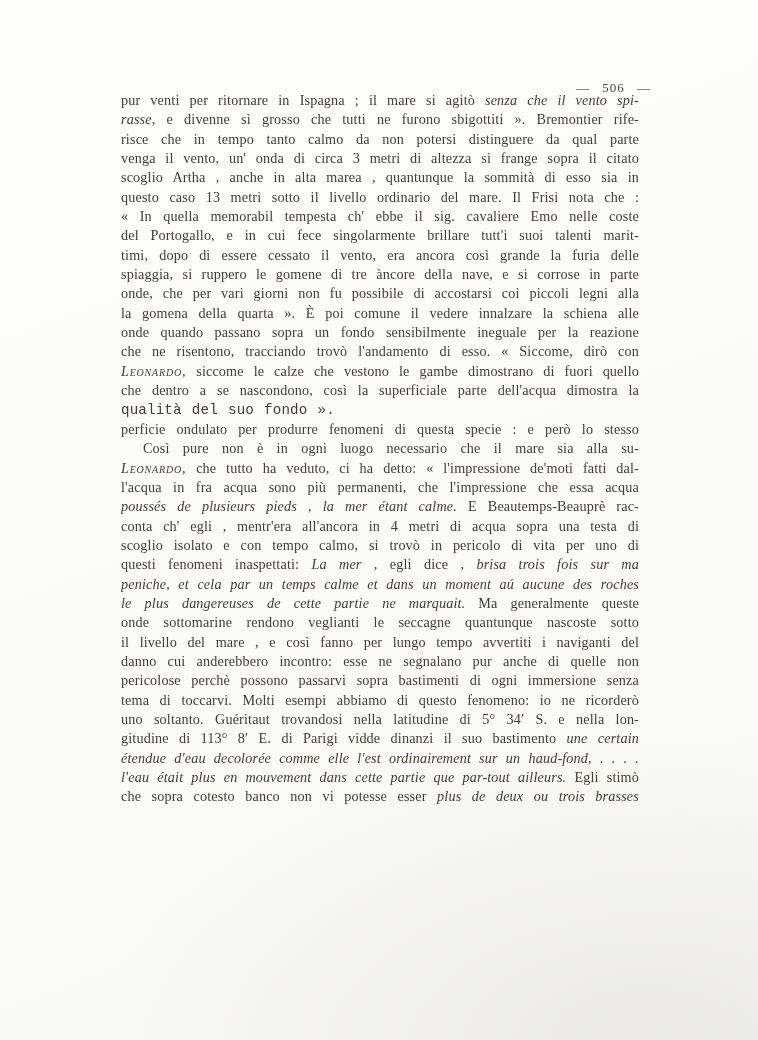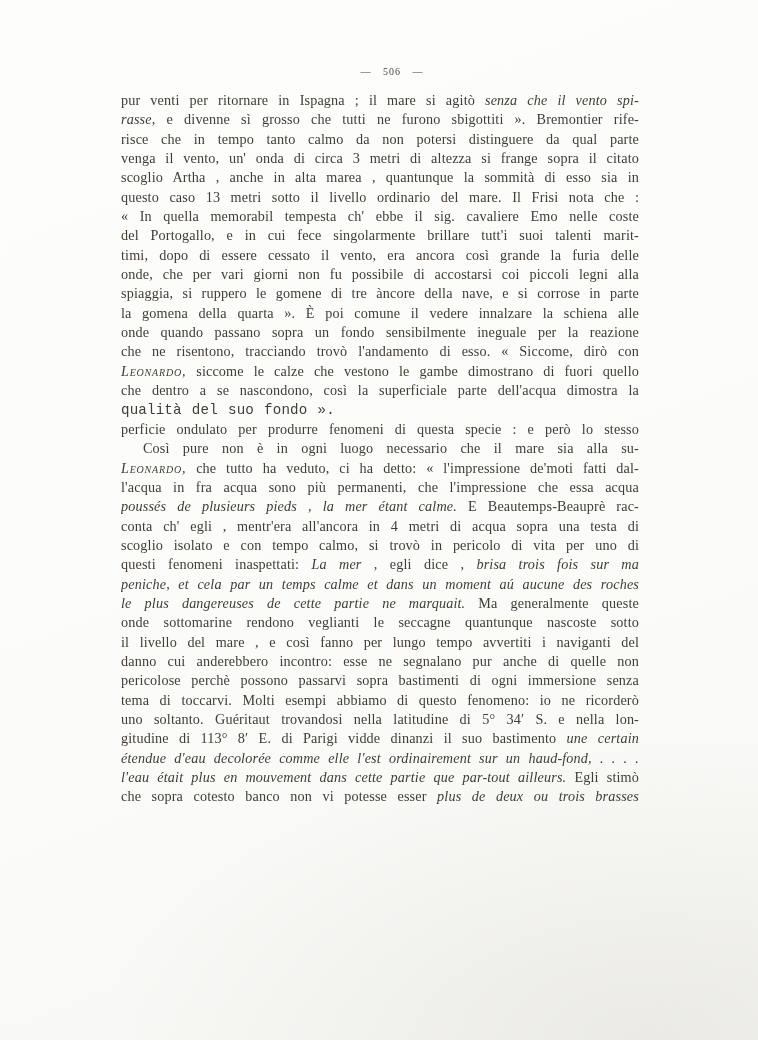--- a/index.html
+++ b/index.html
@@ -17,24 +17,24 @@
     width:758px;height:1040px;
     background:
       radial-gradient(ellipse 900px 500px at 85% 100%, rgba(210,208,202,0.35), rgba(255,255,255,0) 60%),
       linear-gradient(160deg, #fdfdfc 0%, var(--paper) 55%, #f7f7f4 100%);
     overflow:hidden;
     color:var(--ink);
   }
   .page-number{
     position:absolute;
     left:133px;
-    top:66px;
+    top:80px;
     width:518px;
-    text-align:center;
-    font-size:10px;
+    text-align:right;
+    font-size:13px;
     letter-spacing:1px;
     word-spacing:8px;
     color:#4a453e;
   }
   .text-column{
     position:absolute;
     left:121px;
     top:91px;
     width:518px;
   }
@@ -69,22 +69,22 @@
   <div class="text-column">
       <div class="line"><span class="seg-r">pur venti per ritornare in Ispagna ; il mare si agitò </span><span class="seg-i">senza che il vento spi-</span></div>
       <div class="line"><span class="seg-i">rasse,</span><span class="seg-r"> e divenne sì grosso che tutti ne furono sbigottiti ». Bremontier rife-</span></div>
       <div class="line"><span class="seg-r">risce che in tempo tanto calmo da non potersi distinguere da qual parte</span></div>
       <div class="line"><span class="seg-r">venga il vento, un' onda di circa 3 metri di altezza si frange sopra il citato</span></div>
       <div class="line"><span class="seg-r">scoglio Artha , anche in alta marea , quantunque la sommità di esso sia in</span></div>
       <div class="line"><span class="seg-r">questo caso 13 metri sotto il livello ordinario del mare. Il Frisi nota che :</span></div>
       <div class="line"><span class="seg-r">« In quella memorabil tempesta ch' ebbe il sig. cavaliere Emo nelle coste</span></div>
       <div class="line"><span class="seg-r">del Portogallo, e in cui fece singolarmente brillare tutt'i suoi talenti marit-</span></div>
       <div class="line"><span class="seg-r">timi, dopo di essere cessato il vento, era ancora così grande la furia delle</span></div>
+      <div class="line"><span class="seg-r">spiaggia, si ruppero le gomene di tre àncore della nave, e si corrose in parte</span></div>
       <div class="line"><span class="seg-r">onde, che per vari giorni non fu possibile di accostarsi coi piccoli legni alla</span></div>
-      <div class="line"><span class="seg-r">spiaggia, si ruppero le gomene di tre àncore della nave, e si corrose in parte</span></div>
       <div class="line"><span class="seg-r">la gomena della quarta ». È poi comune il vedere innalzare la schiena alle</span></div>
       <div class="line"><span class="seg-r">onde quando passano sopra un fondo sensibilmente ineguale per la reazione</span></div>
       <div class="line"><span class="seg-r">che ne risentono, tracciando trovò l'andamento di esso. « Siccome, dirò con</span></div>
       <div class="line"><span class="seg-sc">Leonardo,</span><span class="seg-r"> siccome le calze che vestono le gambe dimostrano di fuori quello</span></div>
       <div class="line"><span class="seg-r">che dentro a se nascondono, così la superficiale parte dell'acqua dimostra la</span></div>
       <div class="line nojust"><span class="seg-r">qualità del suo fondo ».</span></div>
       <div class="line"><span class="seg-r">perficie ondulato per produrre fenomeni di questa specie : e però lo stesso</span></div>
       <div class="line indent"><span class="seg-r">Così pure non è in ogni luogo necessario che il mare sia alla su-</span></div>
       <div class="line"><span class="seg-sc">Leonardo,</span><span class="seg-r"> che tutto ha veduto, ci ha detto: « l'impressione de'moti fatti dal-</span></div>
       <div class="line"><span class="seg-r">l'acqua in fra acqua sono più permanenti, che l'impressione che essa acqua</span></div>

